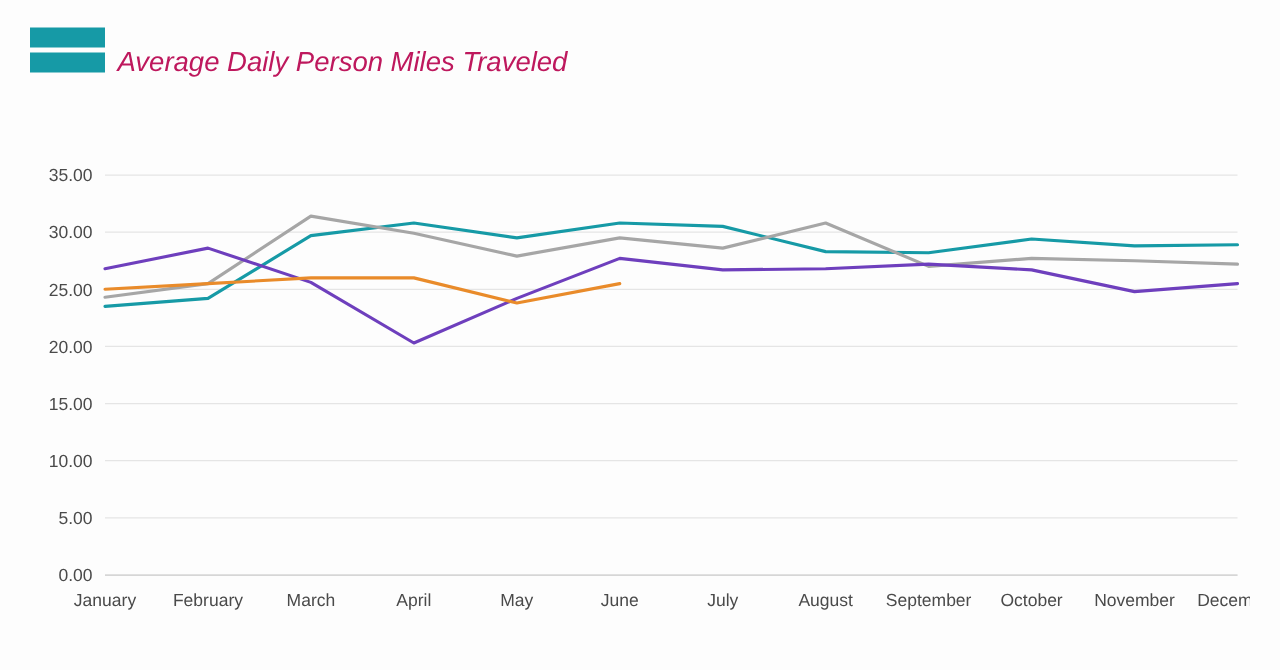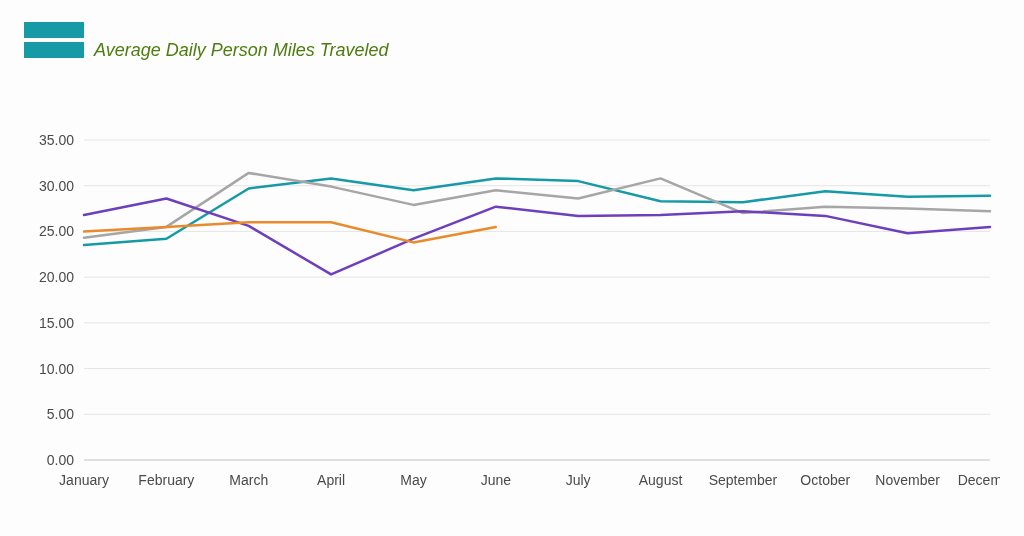--- a/index.html
+++ b/index.html
@@ -22,22 +22,22 @@
     height: 20px;
   }
   .swatch {
     width: 60px;
     height: 16px;
     margin-right: 10px;
     background: #169aa6; 
   }
   .legend-label {
     font-style: italic;
-    font-size: 18px;
-    color: #4d7c0f;
+    font-size: 22px;
+    color: #be185d;
   }
   .chart-wrap {
     position: absolute;
     left: 24px;
     top: 130px;
     width: 976px;
     height: 380px;
   }
   svg { display: block; }
   .axis-baseline {

